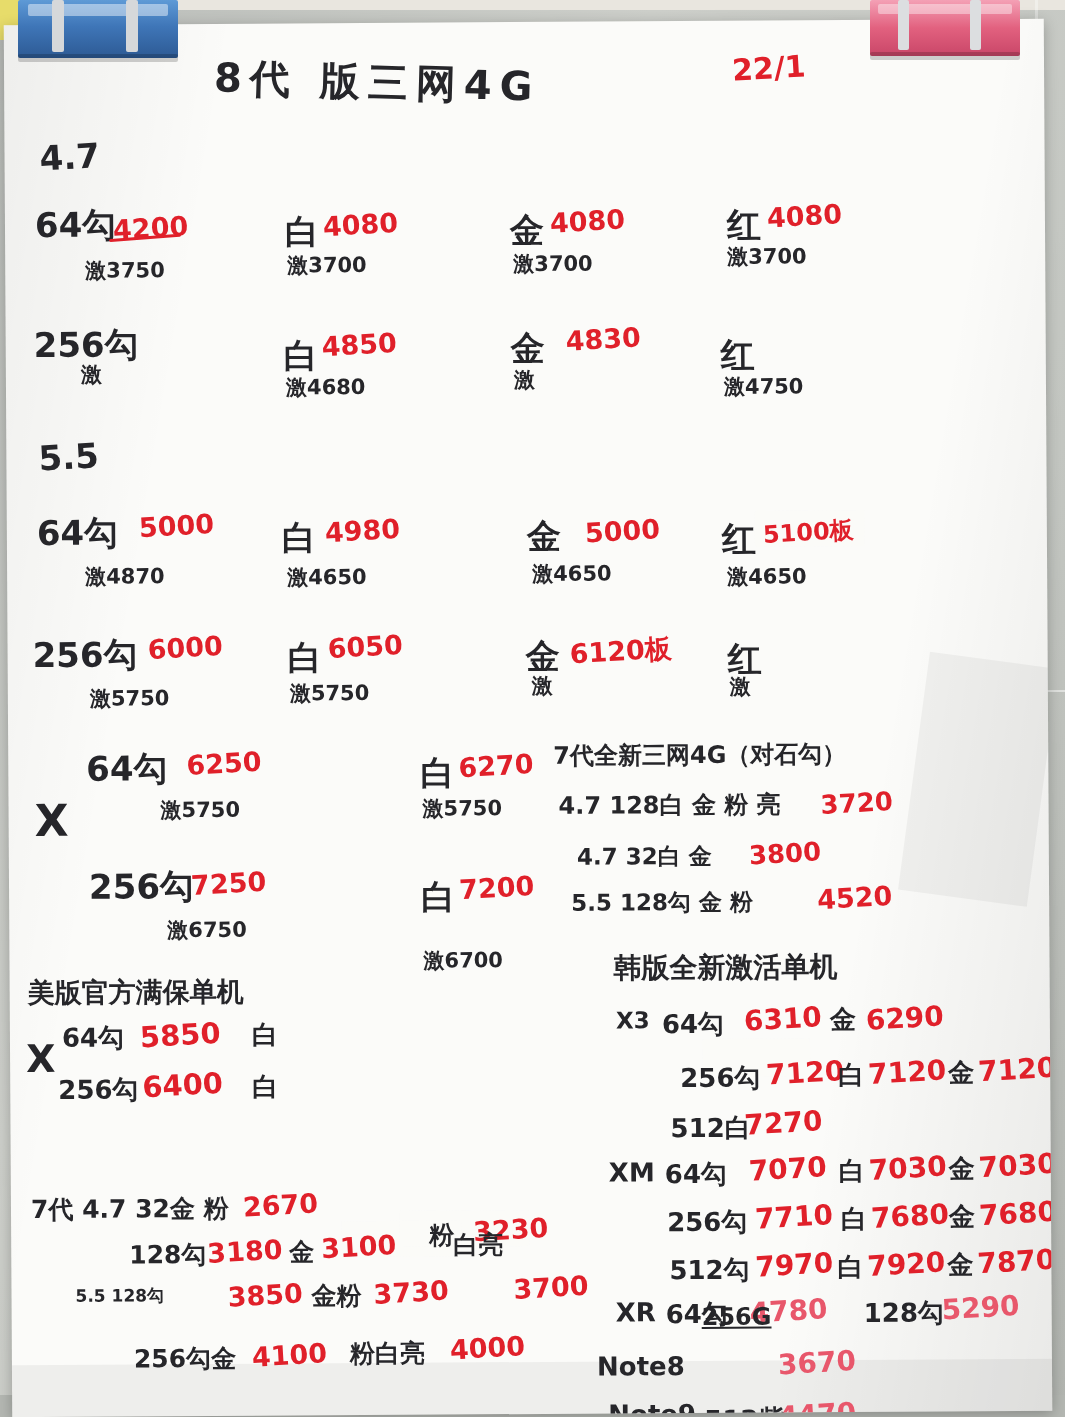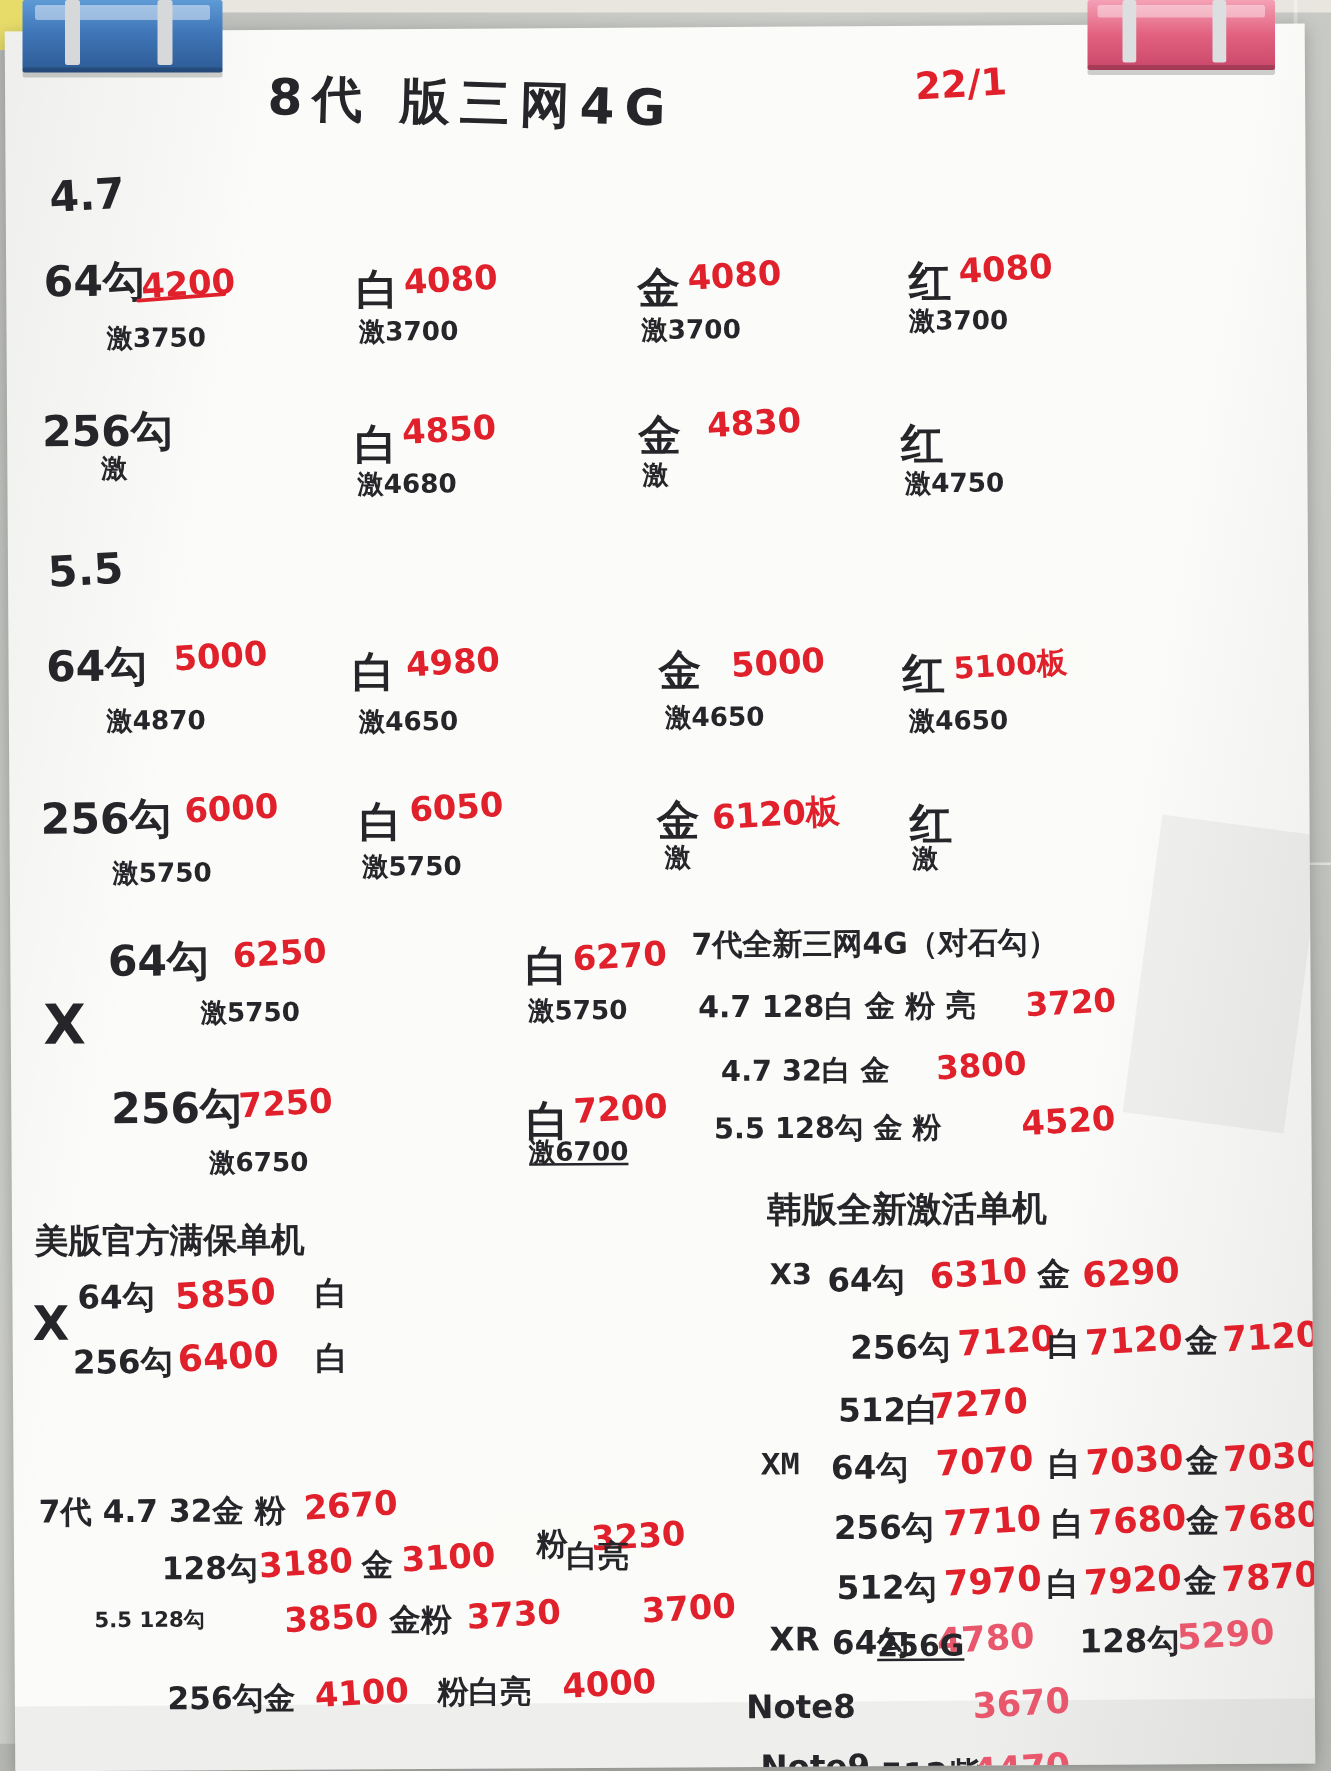--- a/index.html
+++ b/index.html
@@ -148,21 +148,21 @@
     <div class="ink blk big" style="left:412px;top:728px;">白</div>
     <div class="ink red mid sl" style="left:450px;top:728px;">6270</div>
     <div class="ink blk sm" style="left:414px;top:772px;">激5750</div>
 
     <div class="ink blk big" style="left:80px;top:840px;">256勾</div>
     <div class="ink red mid sl" style="left:182px;top:844px;">7250</div>
     <div class="ink blk sm" style="left:158px;top:892px;">激6750</div>
 
     <div class="ink blk big" style="left:412px;top:852px;">白</div>
     <div class="ink red mid sl" style="left:450px;top:850px;">7200</div>
-    <div class="ink blk sm" style="left:414px;top:885px;text-decoration:underline;">激6700</div>
+    <div class="ink blk sm" style="left:414px;top:924px;">激6700</div>
 
     <div class="ink blk mid" style="left:545px;top:718px;font-size:24px;">7代全新三网4G（对石勾）</div>
     <div class="ink blk mid" style="left:550px;top:768px;font-size:24px;">4.7 128白  金 粉 亮</div>
     <div class="ink red mid sl" style="left:812px;top:768px;font-size:26px;">3720</div>
 
     <div class="ink blk mid" style="left:568px;top:820px;font-size:23px;">4.7 32白  金</div>
     <div class="ink red mid sl" style="left:740px;top:818px;font-size:26px;">3800</div>
 
     <div class="ink blk mid" style="left:562px;top:866px;font-size:23px;">5.5 128勾  金 粉</div>
     <div class="ink red mid sl" style="left:808px;top:862px;font-size:27px;">4520</div>
@@ -214,21 +214,21 @@
     <div class="ink blk mid" style="left:670px;top:1040px;font-size:26px;">256勾</div>
     <div class="ink red mid sl" style="left:756px;top:1036px;font-size:28px;">7120</div>
     <div class="ink blk mid" style="left:828px;top:1038px;font-size:26px;">白</div>
     <div class="ink red mid sl" style="left:858px;top:1036px;font-size:28px;">7120</div>
     <div class="ink blk mid" style="left:938px;top:1036px;font-size:26px;">金</div>
     <div class="ink red mid sl" style="left:968px;top:1034px;font-size:28px;">7120</div>
 
     <div class="ink blk mid" style="left:660px;top:1090px;font-size:26px;">512白</div>
     <div class="ink red mid sl" style="left:734px;top:1086px;font-size:28px;">7270</div>
 
-    <div class="ink blk mid" style="left:598px;top:1136px;font-size:26px;font-family:Liberation Mono, monospace;">XM</div>
+    <div class="ink blk mid" style="left:598px;top:1136px;font-size:26px;">XM</div>
     <div class="ink blk mid" style="left:654px;top:1136px;font-size:26px;">64勾</div>
     <div class="ink red mid sl" style="left:738px;top:1132px;font-size:28px;">7070</div>
     <div class="ink blk mid" style="left:828px;top:1134px;font-size:26px;">白</div>
     <div class="ink red mid sl" style="left:858px;top:1132px;font-size:28px;">7030</div>
     <div class="ink blk mid" style="left:938px;top:1132px;font-size:26px;">金</div>
     <div class="ink red mid sl" style="left:968px;top:1130px;font-size:28px;">7030</div>
 
     <div class="ink blk mid" style="left:656px;top:1184px;font-size:26px;">256勾</div>
     <div class="ink red mid sl" style="left:744px;top:1180px;font-size:28px;">7710</div>
     <div class="ink blk mid" style="left:830px;top:1182px;font-size:26px;">白</div>

